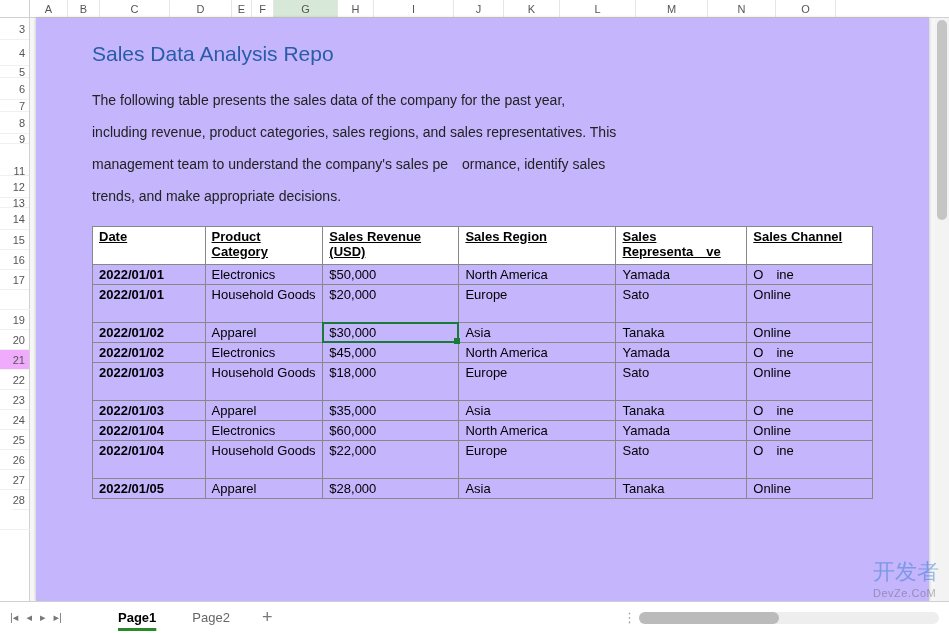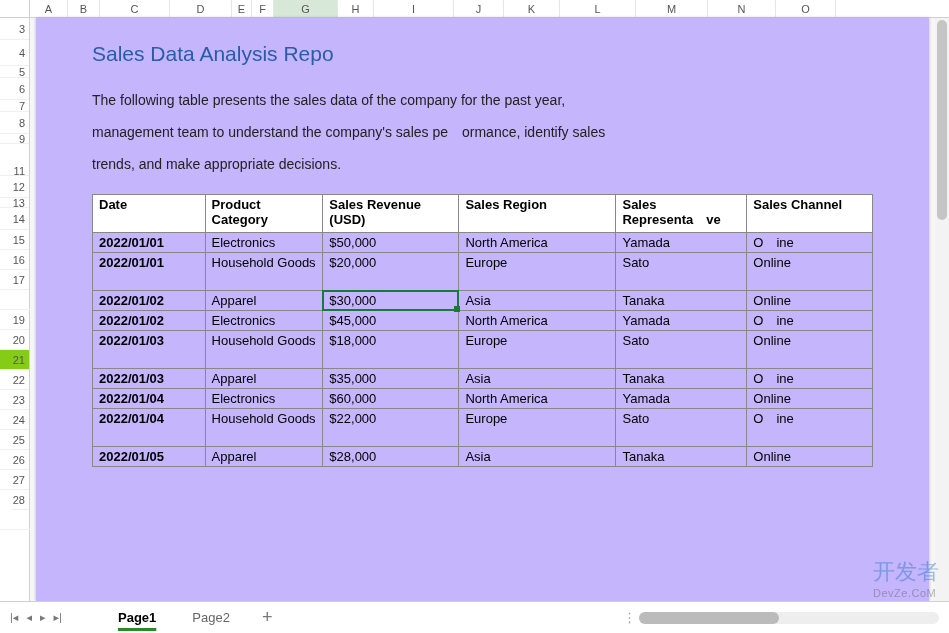--- a/index.html
+++ b/index.html
@@ -34,21 +34,21 @@
   background: #fff;
   border-right: 1px solid #d0d0d0;
 }
 .row-gutter .rn {
   font-size: 11px;
   color: #555;
   text-align: right;
   padding-right: 4px;
   border-bottom: 1px solid #f0f0f0;
 }
-.row-gutter .rn.sel { background: #84cc16; }
+.row-gutter .rn.sel { background: #f0abfc; }
 .sheet-area {
   position: absolute;
   left: 30px; top: 18px; right: 14px; bottom: 32px;
   background: #f6f6f6;
 }
 .paper {
   position: absolute;
   left: 6px; top: 0; right: 6px; bottom: 0;
   background: #c4b5fd;
   box-shadow: 0 0 3px rgba(0,0,0,0.25);
@@ -73,21 +73,21 @@
   font-size: 13px;
   position: relative;
 }
 .tbl th, .tbl td {
   border: 1px solid #888;
   padding: 2px 6px;
   text-align: left;
   vertical-align: top;
   height: 19px;
 }
-.tbl th { font-weight: bold; background: #fff; }
+.tbl th { font-weight: bold; background: #fff; text-decoration: underline; }
 .tbl th.tall { height: 38px; }
 .tbl td.tall { height: 38px; }
 .tbl .datecol { font-weight: bold; }
 .sel-cell {
   position: absolute;
   border: 2px solid #1a7a3a;
   pointer-events: none;
 }
 .sel-handle {
   position: absolute;
@@ -209,20 +209,21 @@
     <div class="rn" style="height: 20px; line-height: 20px;">27</div>
     <div class="rn" style="height: 20px; line-height: 20px; margin-left: 12px;">28</div>
     <div class="rn" style="height: 20px; line-height: 20px; padding-left: 42px;">29</div>
   </div>
 
 <div class="sheet-area">
   <div class="paper">
     <h2 class="title">Sales Data Analysis Repo</h2>
     <div id="para">
         <p class="para">The following table presents the sales data of the company for the past year,</p>
+        <p class="para">including revenue, product categories, sales regions, and sales representatives. This</p>
         <p class="para">management team to understand the company's sales pe ormance, identify sales</p>
         <p class="para">trends, and make appropriate decisions.</p>
       </div>
     <table class="tbl">
       <thead>
           <tr id="thead-row">
             <th class="tall" style="width: 86px;">Date</th>
             <th class="tall" style="width: 90px;">Product Category</th>
             <th class="tall" style="width: 104px;">Sales Revenue (USD)</th>
             <th class="tall" style="width: 120px; margin-left: 8px;">Sales Region</th>

